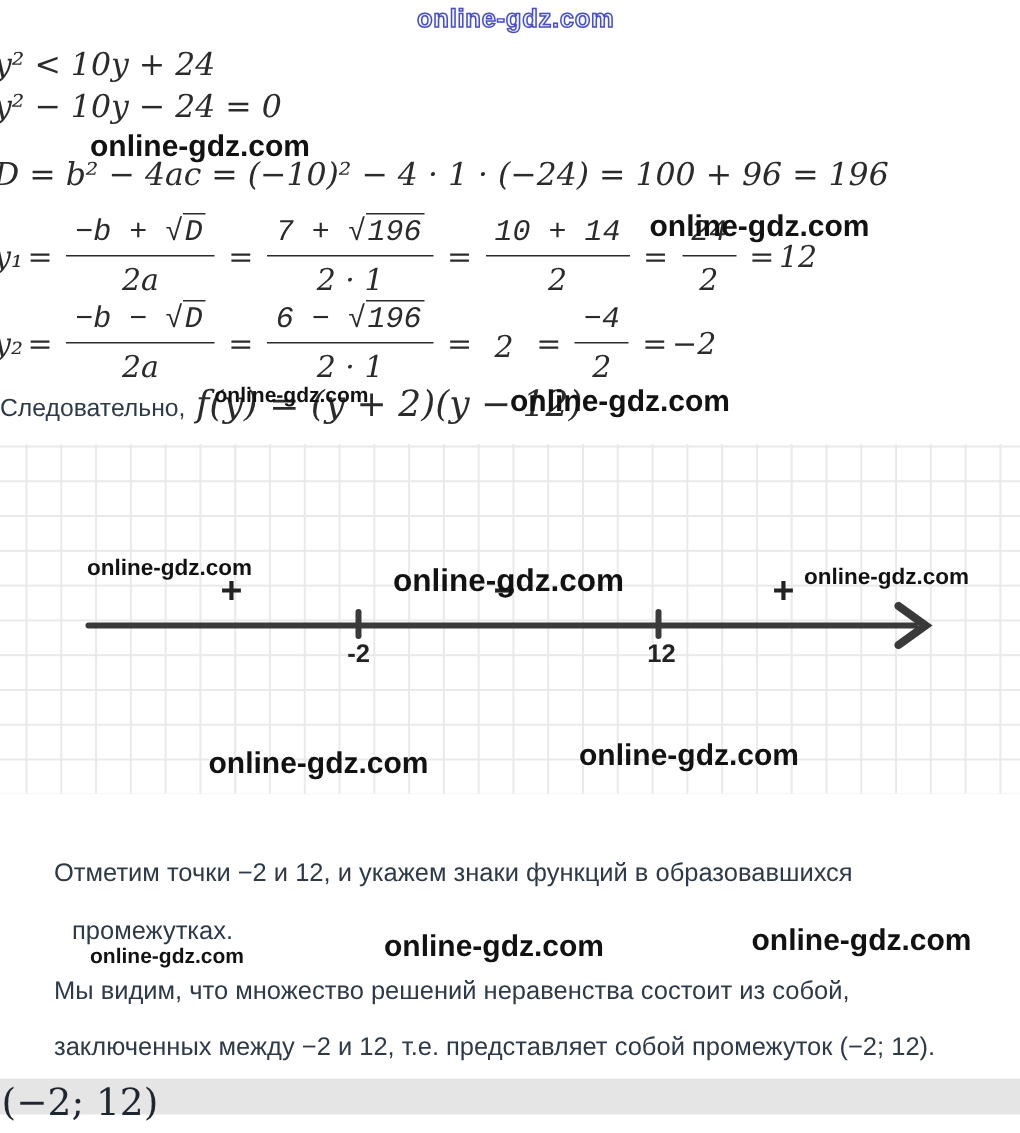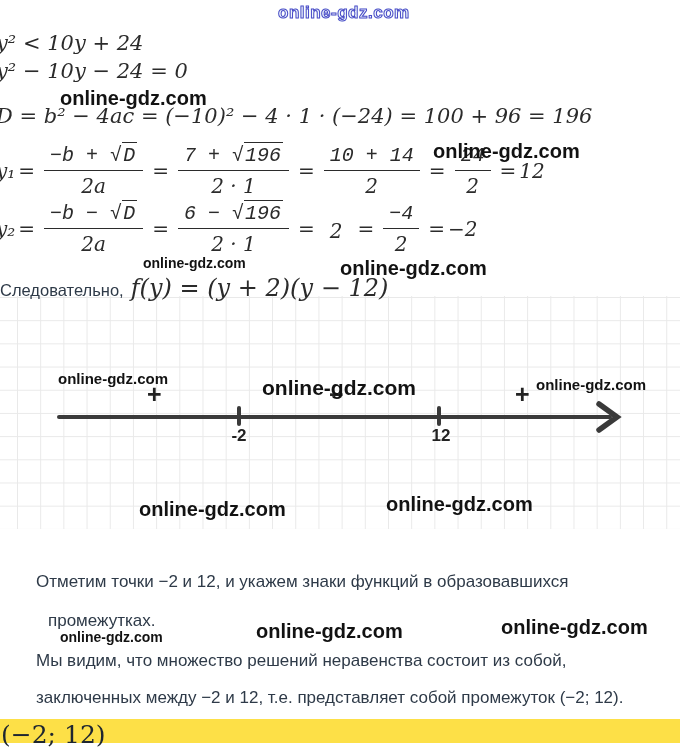--- a/index.html
+++ b/index.html
@@ -23,21 +23,21 @@
        font-style:italic;color:#2b2b2b;font-size:20px;white-space:nowrap;z-index:1;}
   .frac{display:inline-flex;flex-direction:column;align-items:center;margin:0 6px;}
   .frac .num{padding:0 6px 3px;border-bottom:1.7px solid #2b2b2b;white-space:nowrap;font-family:Liberation Mono, monospace;}
   .frac .den{padding:3px 6px 0;white-space:nowrap;}
   .op{margin:0 3px;}
   .sqrt{display:inline;white-space:nowrap;}
   .rsign{font-style:normal;}
   .rad{border-top:1.6px solid #2b2b2b;padding:1px 2px 0 1px;}
 
   
-  .concl{position:absolute;left:0;top:274px;display:flex;align-items:baseline;white-space:nowrap;z-index:1;}
+  .concl{position:absolute;left:0;top:255px;display:flex;align-items:baseline;white-space:nowrap;z-index:1;}
   .concl-prefix{font-size:16.5px;color:#2e3a48;margin-right:7px;}
   .concl-math{font-family:"DejaVu Serif",serif;font-style:italic;font-size:24px;color:#2b2b2b;}
 
   
   .grid-panel{position:absolute;left:0;top:296px;width:680px;height:233px;background:#fff;
       background-image:
         linear-gradient(to right,#e9e9e9 1px,transparent 1px),
         linear-gradient(to bottom,#e9e9e9 1px,transparent 1px);
       background-size:23.2px 23.2px;background-position:17px 1px;}
   .axis-line{position:absolute;left:57px;top:119px;width:555px;height:4px;
@@ -45,21 +45,21 @@
   .arrow{position:absolute;left:596px;top:105px;width:26px;height:32px;}
   .tick{position:absolute;top:110px;width:4px;height:20px;background:#3a3a3a;border-radius:2px;}
   .tick-label{position:absolute;top:130px;width:34px;text-align:center;
       font-size:17px;font-weight:600;color:#222;}
   .sign{position:absolute;font-weight:700;font-size:25px;color:#222;line-height:25px;}
 
   
   .body-text{position:absolute;left:0;font-size:17px;color:#2e3a48;white-space:nowrap;z-index:1;margin-left:36px;}
 
   
-  .answer-bar{position:absolute;left:0;top:719px;width:680px;height:24px;background:#fde047;}
+  .answer-bar{position:absolute;left:0;top:719px;width:680px;height:24px;background:#e5e5e5;}
   .answer-text{position:absolute;left:1px;top:1px;font-family:"DejaVu Serif",serif;
       font-size:25px;color:#1e2630;white-space:nowrap;}
 </style>
 </head>
 <body>
 
 <div class="page">
 
   <div class="wm wm-outline" style="left:278px;top:3px;">online-gdz.com</div>
 

